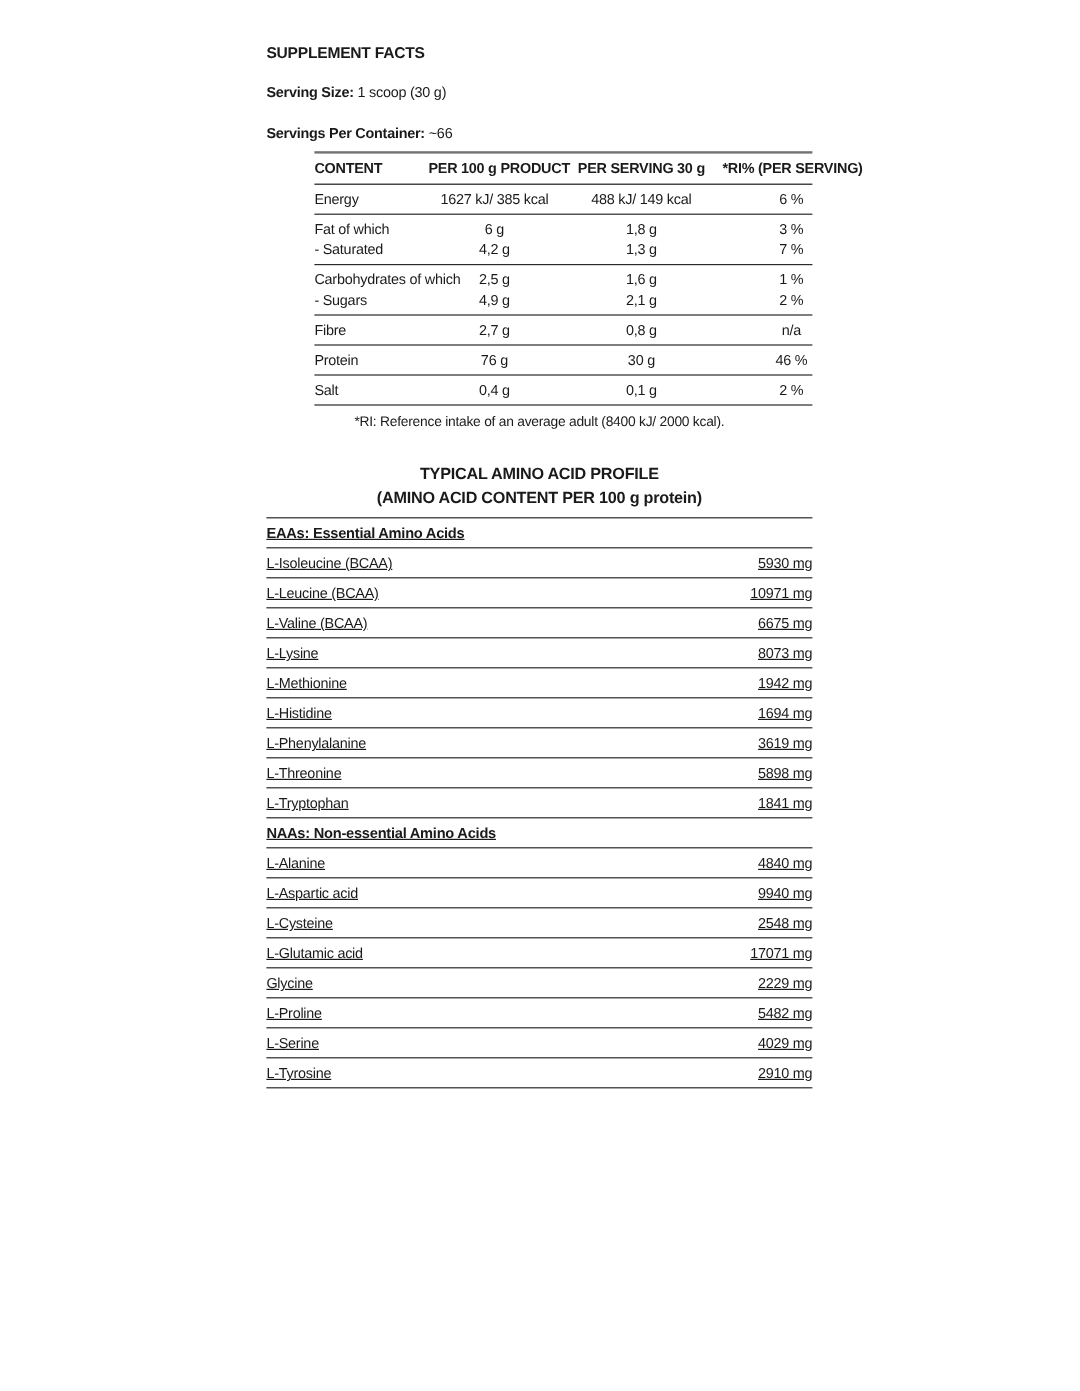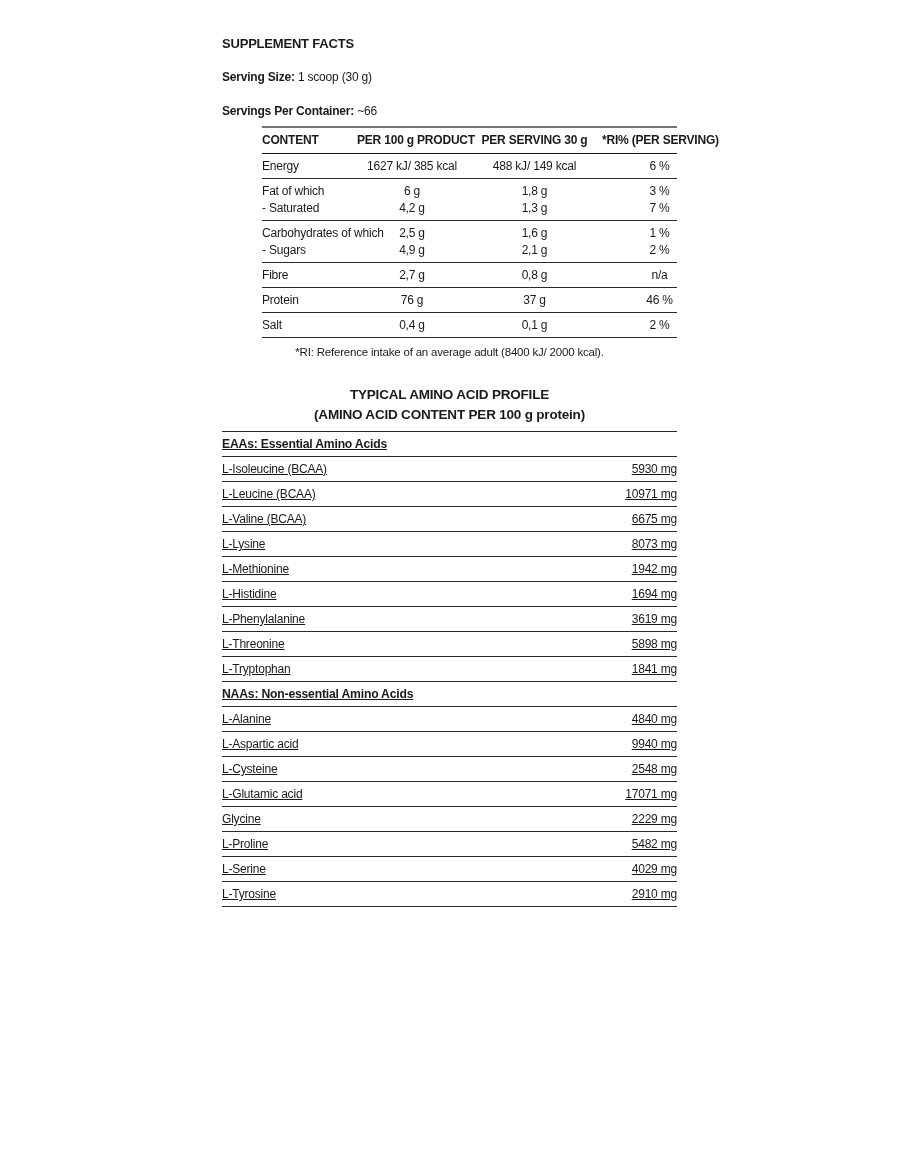--- a/index.html
+++ b/index.html
@@ -159,21 +159,21 @@
     </div>
 
     <div class="ngrid nrow">
       <div class="nc left">
           <div class="ln">Protein</div>
         </div>
       <div class="nc">
           <div class="ln">76 g</div>
         </div>
       <div class="nc">
-          <div class="ln">37 g</div>
+          <div class="ln">30 g</div>
         </div>
       <div class="nc">
           <div class="ln">46 %</div>
         </div>
     </div>
 
     <div class="ngrid nrow">
       <div class="nc left">
           <div class="ln">Salt</div>
         </div>

